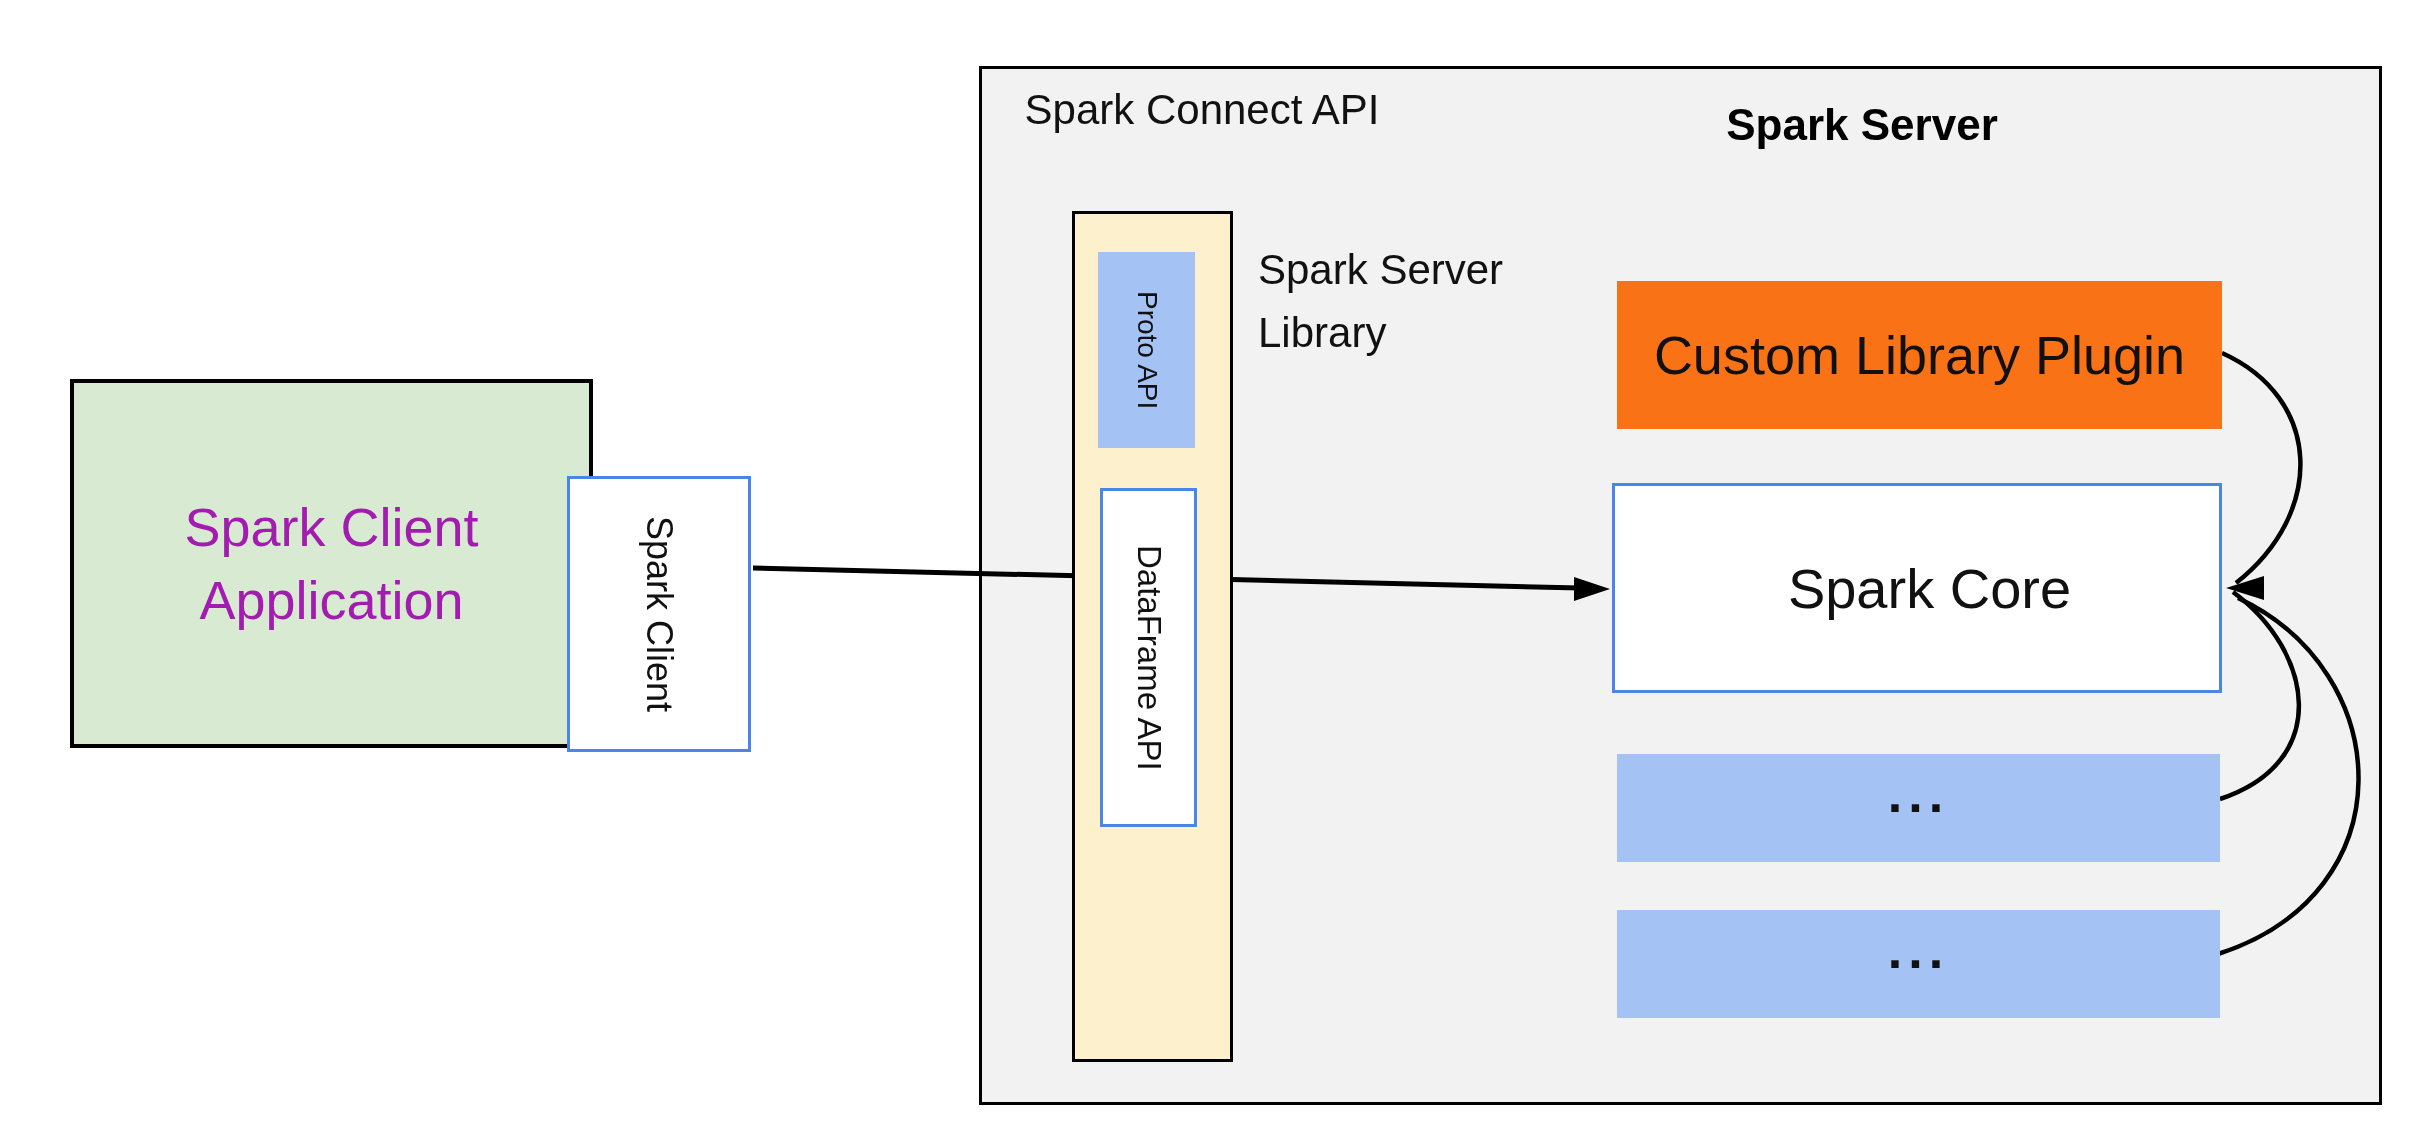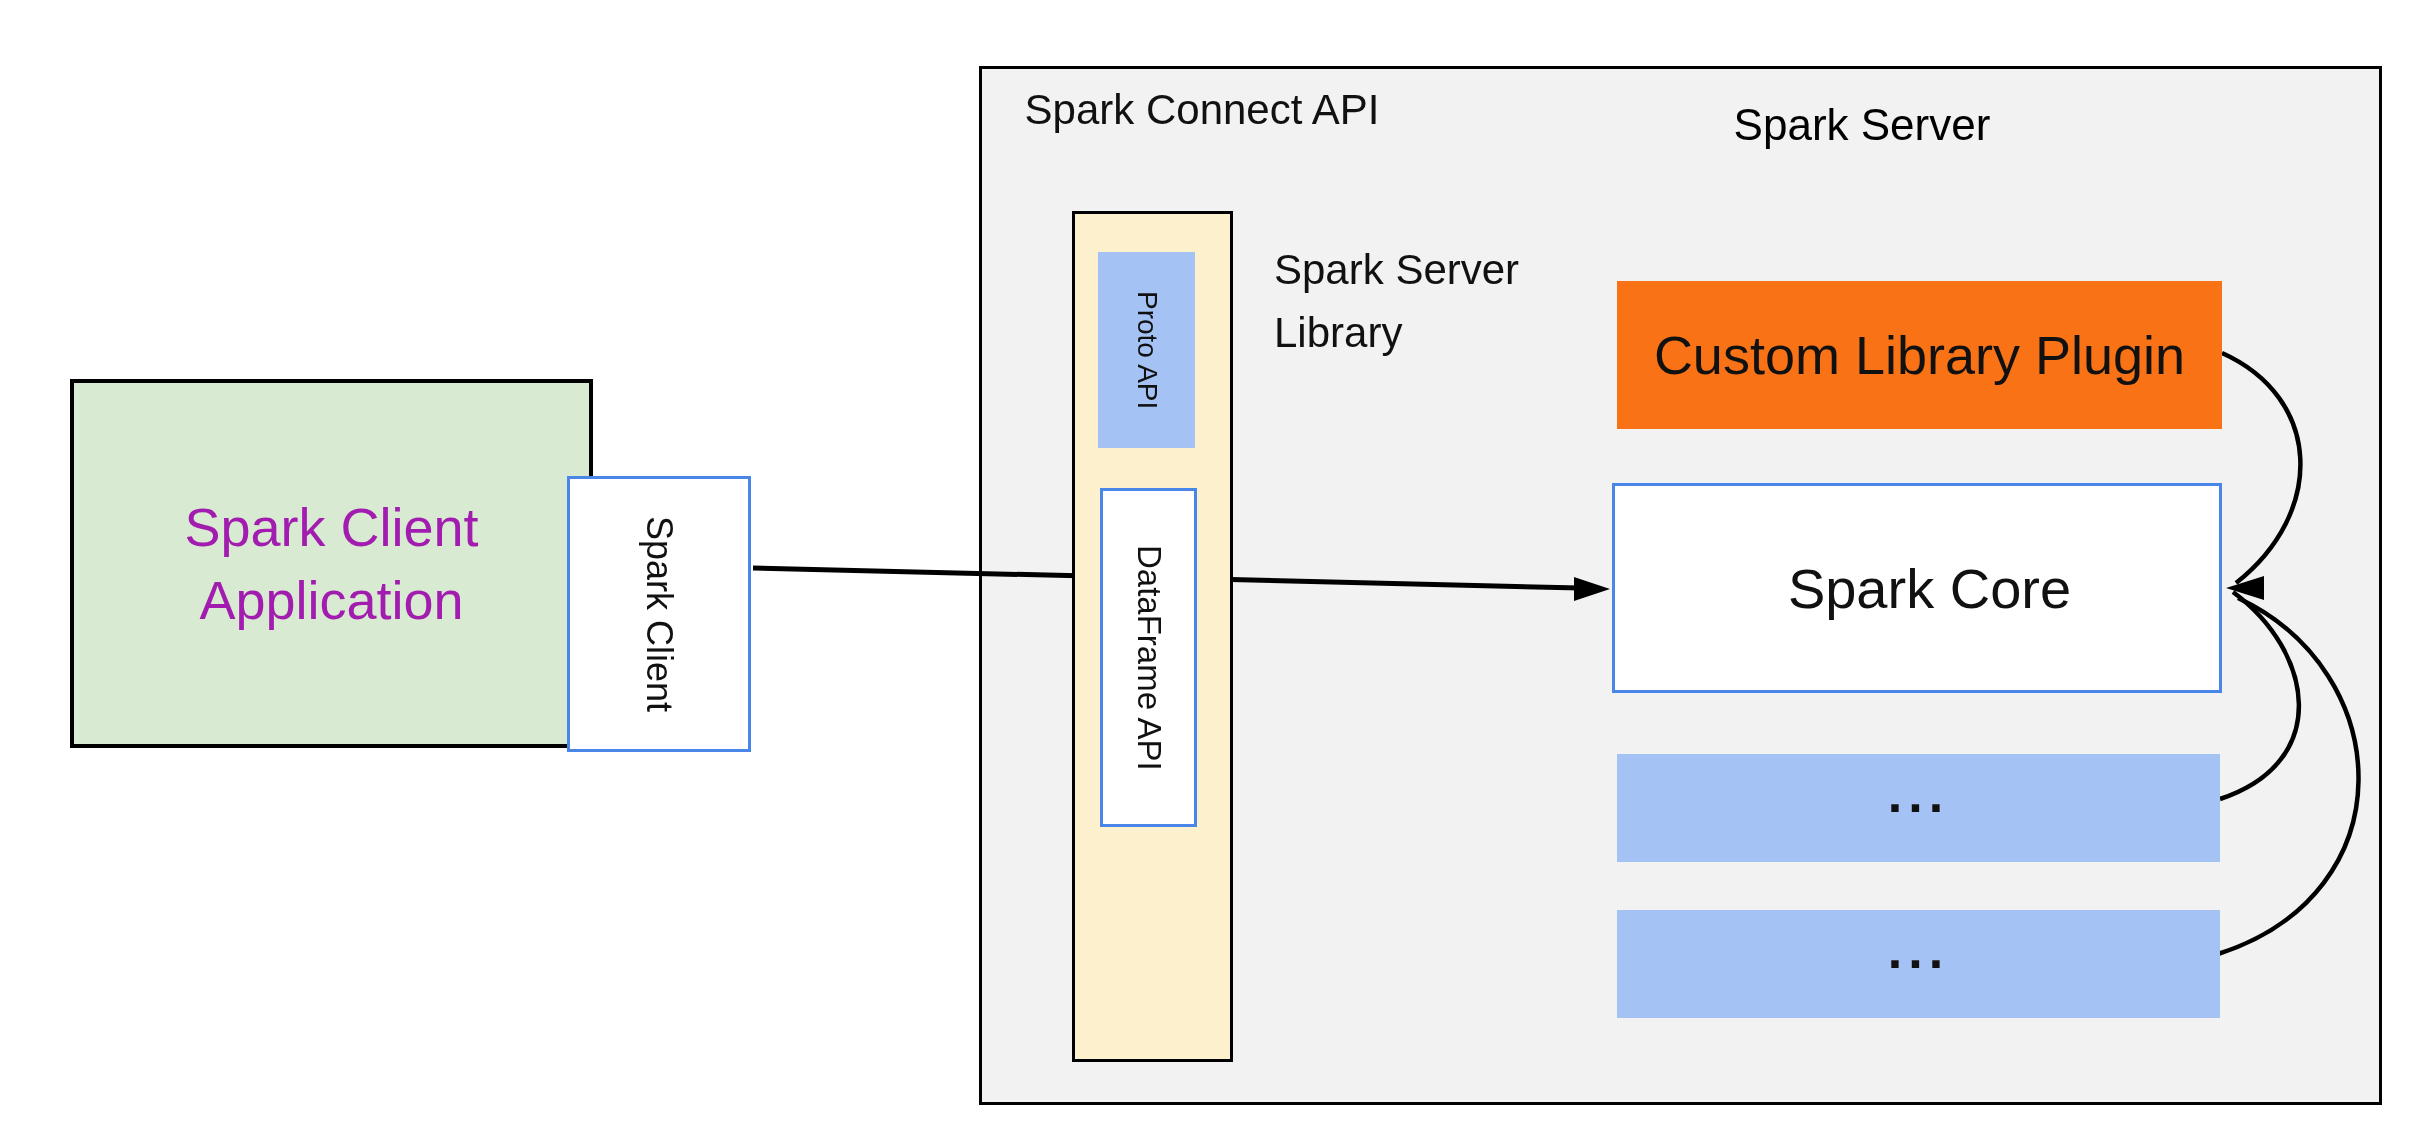--- a/index.html
+++ b/index.html
@@ -86,26 +86,26 @@
 
   
   .connect-label {
     left: 1002px; top: 78px; width: 400px;
     text-align: center;
     font-size: 42px; line-height: 1.5; color: #111111;
   }
   .server-lib-label {
     left: 1258px; top: 238px; width: 310px;
     text-align: left;
-    font-size: 42px; line-height: 1.5; color: #111111; margin-left: 16px;
+    font-size: 42px; line-height: 1.5; color: #111111;
   }
   .server-title {
     left: 1632px; top: 100px; width: 460px;
     text-align: center;
-    font-size: 44px; font-weight: normal; color: #000000;
+    font-size: 44px; font-weight: bold; color: #000000;
   }
 
   
   .plugin-box {
     left: 1617px; top: 281px; width: 605px; height: 148px;
     background: #f97316;
     display: flex; align-items: center; justify-content: center;
     font-size: 54px; color: #111111;
   }
   .core-box {

